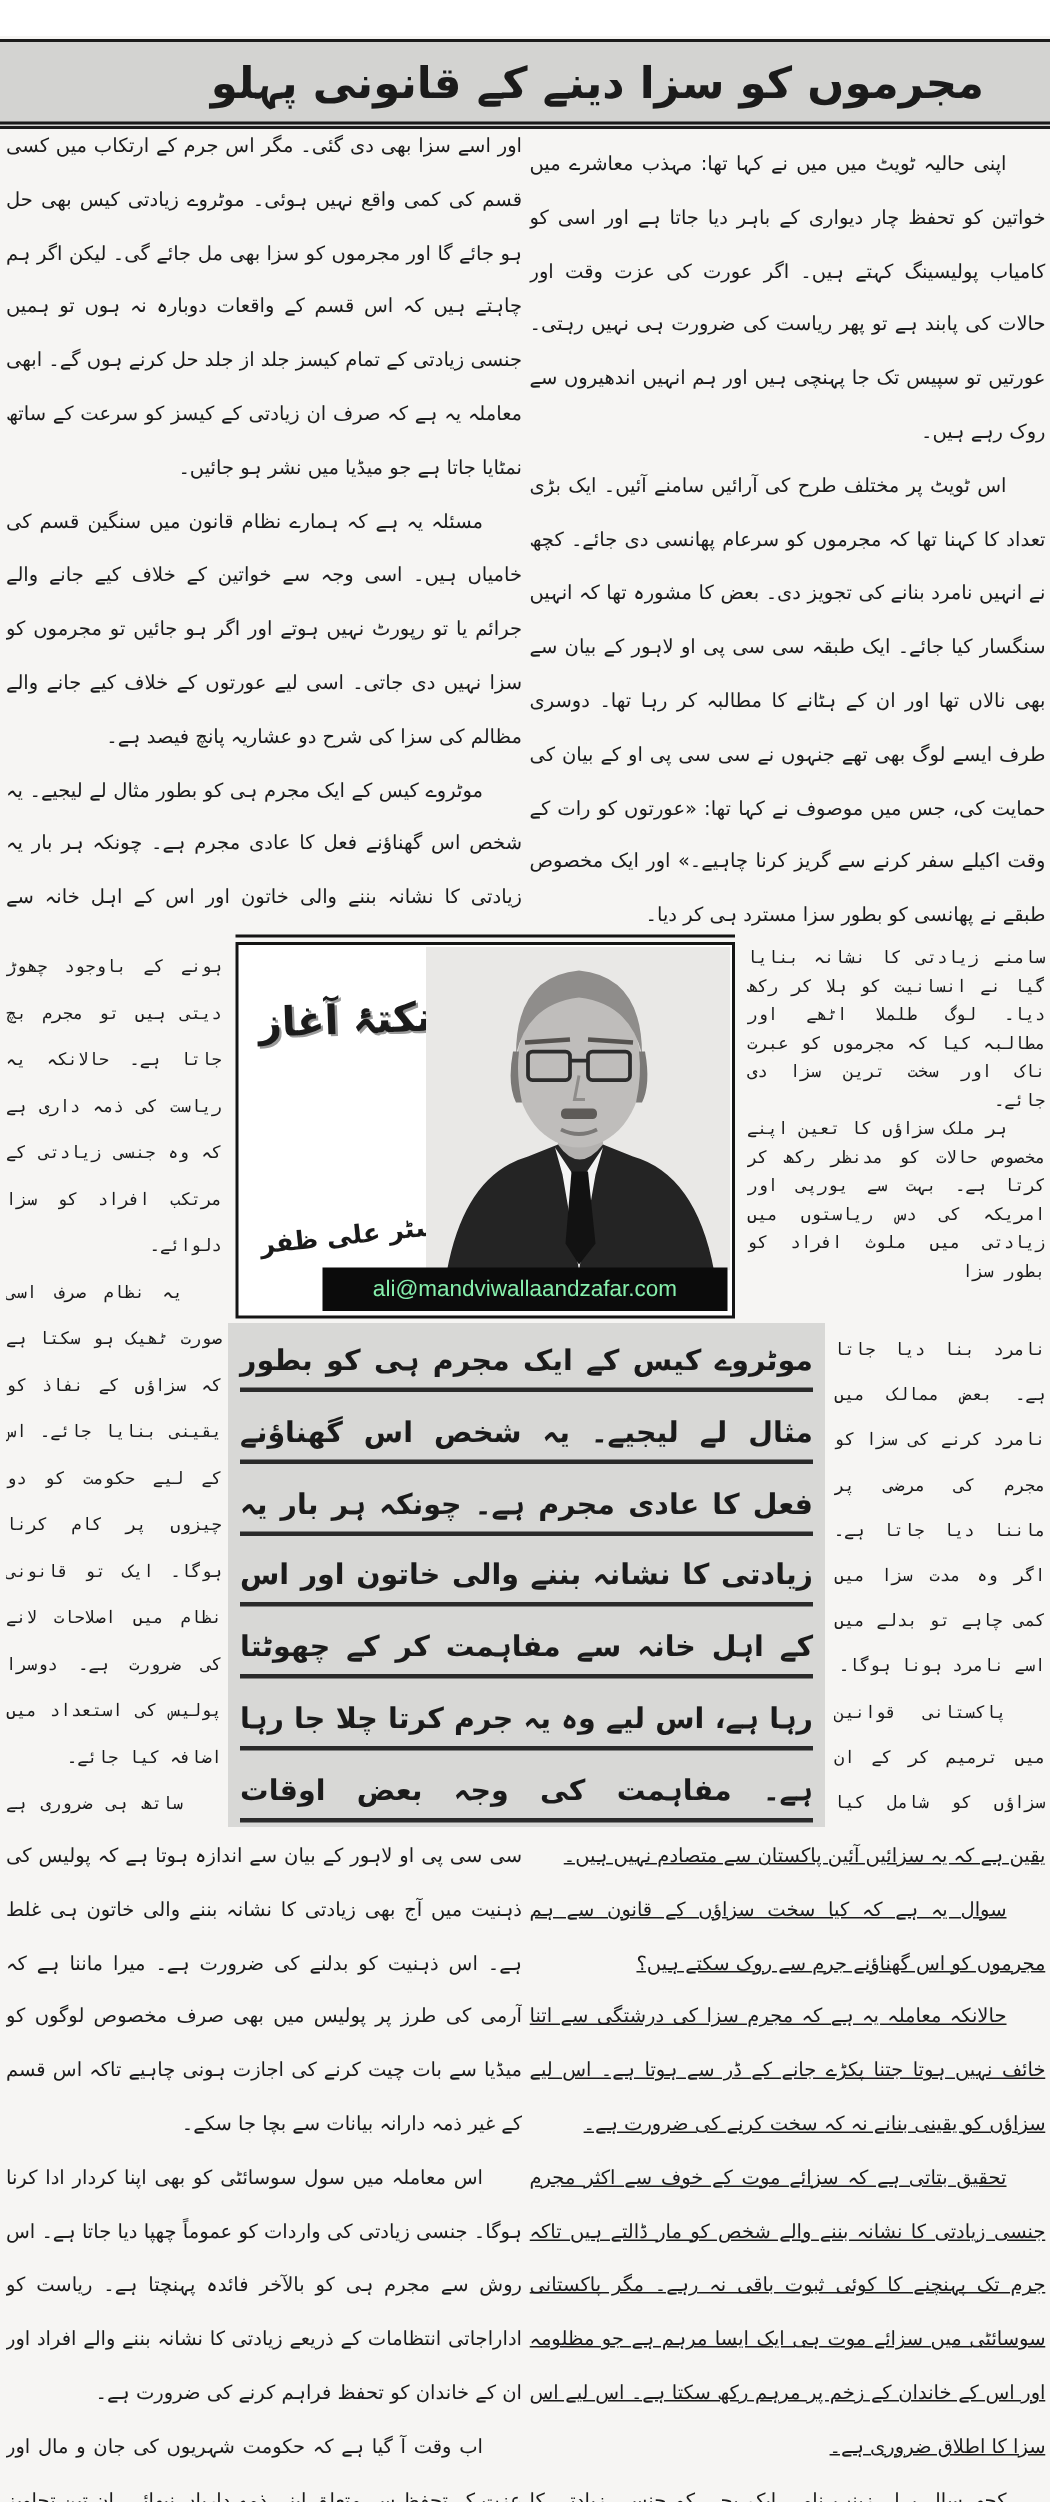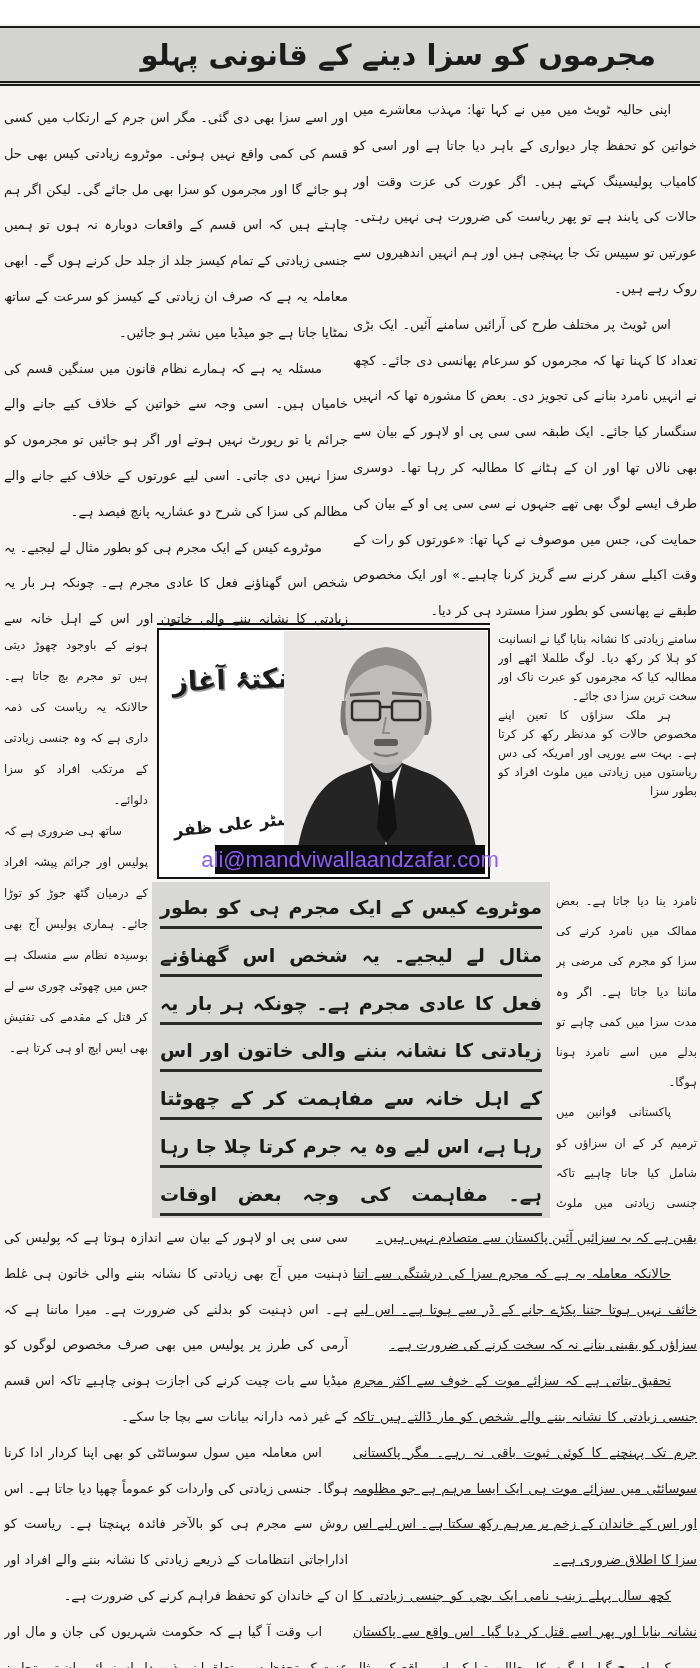--- a/index.html
+++ b/index.html
@@ -8,40 +8,40 @@
   
   .banner{position:absolute;left:0;top:2px;width:700px;height:60px;background:#d3d3d1;
           border-top:2px solid #1b1b1b;border-bottom:5px double #1b1b1b;box-sizing:border-box;
           direction:rtl;display:flex;align-items:center;}
   .banner h1{margin:0;padding-right:44px;font-size:29px;font-weight:bold;letter-spacing:0;}
   
   .txt{position:absolute;direction:rtl;text-align:justify;overflow:hidden;}
   .txt p{margin:0;text-indent:26px;}
   .txt p.cont{text-indent:0;}
   .wide{font-size:13px;line-height:35.8px;}
-  .narrow{font-size:11.5px;line-height:31px;}
+  .narrow{font-size:11.5px;line-height:31px;font-family:Liberation Mono, monospace;}
   #col-right-top{left:353px;top:68px;width:344px;height:537px;}
-  #col-left-top{left:4px;top:76px;width:344px;height:537px;}
+  #col-left-top{left:4px;top:56px;width:344px;height:537px;}
   #col-right-photo{left:498px;top:606px;width:199px;height:252px;line-height:19px;}
   #col-right-quote{left:556px;top:862px;width:141px;height:332px;line-height:30.2px;}
   #col-left-mid{left:4px;top:606px;width:144px;height:588px;}
   #col-right-bottom{left:353px;top:1196px;width:344px;height:468px;text-decoration:underline;}
   #col-left-bottom{left:4px;top:1196px;width:344px;height:468px;}
   
   .photo-box{position:absolute;left:157px;top:604px;width:333px;height:251px;background:#ffffff;
              border:2px solid #141414;box-sizing:border-box;}
   .photo-box::before{content:"";position:absolute;left:-2px;right:-2px;top:-7px;height:2px;background:#141414;}
   .col-logo{position:absolute;left:6px;top:34px;width:130px;direction:rtl;text-align:center;
             font-size:27px;font-weight:bold;white-space:nowrap;transform:rotate(-2deg);
             text-shadow:1.5px 1.5px 0 #9a9a9a;}
   .author-name{position:absolute;left:14px;bottom:44px;direction:rtl;font-size:17px;font-weight:bold;
                transform:rotate(-6deg);}
   .photo-wrap{position:absolute;right:1px;top:1px;width:203px;height:216px;overflow:hidden;}
   .email-bar{position:absolute;left:56px;right:3px;bottom:3px;height:29px;background:#0b0b0b;
-             color:#8b5cf6;font-family:"Liberation Sans",sans-serif;font-size:22px;
+             color:#86efac;font-family:"Liberation Sans",sans-serif;font-size:15px;
              display:flex;align-items:center;justify-content:center;}
   
   .quote{position:absolute;left:152px;top:858px;width:398px;height:336px;background:#d8d8d6;
          direction:rtl;text-align:justify;box-sizing:border-box;padding:2px 8px 0 8px;overflow:hidden;}
   .quote .inner{font-size:19px;font-weight:bold;line-height:47.8px;
                 text-decoration-line:underline;text-decoration-thickness:2.5px;
                 text-decoration-color:#2a2a2a;text-underline-offset:12px;}
 </style>
 </head>
 <body>
@@ -66,20 +66,21 @@
   <div class="txt narrow" id="col-right-photo">
     <p class="cont">سامنے زیادتی کا نشانہ بنایا گیا نے انسانیت کو ہلا کر رکھ دیا۔ لوگ طلملا اٹھے اور مطالبہ کیا کہ مجرموں کو عبرت ناک اور سخت ترین سزا دی جائے۔</p>
     <p>ہر ملک سزاؤں کا تعین اپنے مخصوص حالات کو مدنظر رکھ کر کرتا ہے۔ بہت سے یورپی اور امریکہ کی دس ریاستوں میں زیادتی میں ملوث افراد کو بطور سزا</p>
   </div>
   <div class="txt narrow" id="col-right-quote">
     <p class="cont">نامرد بنا دیا جاتا ہے۔ بعض ممالک میں نامرد کرنے کی سزا کو مجرم کی مرضی پر ماننا دیا جاتا ہے۔ اگر وہ مدت سزا میں کمی چاہے تو بدلے میں اسے نامرد ہونا ہوگا۔</p>
     <p>پاکستانی قوانین میں ترمیم کر کے ان سزاؤں کو شامل کیا جانا چاہیے تاکہ جنسی زیادتی میں ملوث مجرموں کو عبرت ناک سزا دی جائے۔ مجھے</p>
   </div>
   <div class="txt narrow" id="col-left-mid">
     <p class="cont">ہونے کے باوجود چھوڑ دیتی ہیں تو مجرم بچ جاتا ہے۔ حالانکہ یہ ریاست کی ذمہ داری ہے کہ وہ جنسی زیادتی کے مرتکب افراد کو سزا دلوائے۔</p>
+    <p>یہ نظام صرف اسی صورت ٹھیک ہو سکتا ہے کہ سزاؤں کے نفاذ کو یقینی بنایا جائے۔ اس کے لیے حکومت کو دو چیزوں پر کام کرنا ہوگا۔ ایک تو قانونی نظام میں اصلاحات لانے کی ضرورت ہے۔ دوسرا پولیس کی استعداد میں اضافہ کیا جائے۔</p>
     <p>ساتھ ہی ضروری ہے کہ پولیس اور جرائم پیشہ افراد کے درمیان گٹھ جوڑ کو توڑا جائے۔ ہماری پولیس آج بھی بوسیدہ نظام سے منسلک ہے جس میں چھوٹی چوری سے لے کر قتل کے مقدمے کی تفتیش بھی ایس ایچ او ہی کرتا ہے۔</p>
   </div>
 
   <div class="photo-box">
     <div class="col-logo">نکتۂ آغاز</div>
     <div class="author-name">بیرسٹر علی ظفر</div>
     <div class="photo-wrap">
       <svg width="203" height="216" viewBox="0 0 203 216" xmlns="http://www.w3.org/2000/svg">
         <rect x="0" y="0" width="203" height="216" fill="#e9e8e6"></rect>
         <rect x="88" y="118" width="30" height="28" fill="#b3b1af"></rect>
@@ -102,20 +103,21 @@
     </div>
     <div class="email-bar">ali@mandviwallaandzafar.com</div>
   </div>
 
   <div class="quote">
     <span class="inner">موٹروے کیس کے ایک مجرم ہی کو بطور مثال لے لیجیے۔ یہ شخص اس گھناؤنے فعل کا عادی مجرم ہے۔ چونکہ ہر بار یہ زیادتی کا نشانہ بننے والی خاتون اور اس کے اہل خانہ سے مفاہمت کر کے چھوٹتا رہا ہے، اس لیے وہ یہ جرم کرتا چلا جا رہا ہے۔ مفاہمت کی وجہ بعض اوقات مظلومہ کو ہراساں کیا جانا اور کئی مقامات پر پیسے کے استعمال سے قانون پر دباؤ ڈالا جانا بھی ہے</span>
   </div>
 
   <div class="txt wide" id="col-right-bottom">
     <p class="cont">یقین ہے کہ یہ سزائیں آئین پاکستان سے متصادم نہیں ہیں۔</p>
+    <p>سوال یہ ہے کہ کیا سخت سزاؤں کے قانون سے ہم مجرموں کو اس گھناؤنے جرم سے روک سکتے ہیں؟</p>
     <p>حالانکہ معاملہ یہ ہے کہ مجرم سزا کی درشتگی سے اتنا خائف نہیں ہوتا جتنا پکڑے جانے کے ڈر سے ہوتا ہے۔ اس لیے سزاؤں کو یقینی بنانے نہ کہ سخت کرنے کی ضرورت ہے۔</p>
     <p>تحقیق بتاتی ہے کہ سزائے موت کے خوف سے اکثر مجرم جنسی زیادتی کا نشانہ بننے والے شخص کو مار ڈالتے ہیں تاکہ جرم تک پہنچنے کا کوئی ثبوت باقی نہ رہے۔ مگر پاکستانی سوسائٹی میں سزائے موت ہی ایک ایسا مرہم ہے جو مظلومہ اور اس کے خاندان کے زخم پر مرہم رکھ سکتا ہے۔ اس لیے اس سزا کا اطلاق ضروری ہے۔</p>
     <p>کچھ سال پہلے زینب نامی ایک بچی کو جنسی زیادتی کا نشانہ بنایا اور پھر اسے قتل کر دیا گیا۔ اس واقع سے پاکستان میں کہرام مچ گیا۔ لوگوں کا مطالبہ تھا کہ اس واقع کو مثال بنایا جائے تاکہ آئندہ کوئی بھی اس قسم کی قبیح حرکت نہ کرے۔ ہم نے دیکھا کہ زینب کا مجرم پکڑا گیا</p>
   </div>
   <div class="txt wide" id="col-left-bottom">
     <p class="cont">سی سی پی او لاہور کے بیان سے اندازہ ہوتا ہے کہ پولیس کی ذہنیت میں آج بھی زیادتی کا نشانہ بننے والی خاتون ہی غلط ہے۔ اس ذہنیت کو بدلنے کی ضرورت ہے۔ میرا ماننا ہے کہ آرمی کی طرز پر پولیس میں بھی صرف مخصوص لوگوں کو میڈیا سے بات چیت کرنے کی اجازت ہونی چاہیے تاکہ اس قسم کے غیر ذمہ دارانہ بیانات سے بچا جا سکے۔</p>
     <p>اس معاملہ میں سول سوسائٹی کو بھی اپنا کردار ادا کرنا ہوگا۔ جنسی زیادتی کی واردات کو عموماً چھپا دیا جاتا ہے۔ اس روش سے مجرم ہی کو بالآخر فائدہ پہنچتا ہے۔ ریاست کو اداراجاتی انتظامات کے ذریعے زیادتی کا نشانہ بننے والے افراد اور ان کے خاندان کو تحفظ فراہم کرنے کی ضرورت ہے۔</p>
     <p>اب وقت آ گیا ہے کہ حکومت شہریوں کی جان و مال اور عزت کے تحفظ سے متعلق اپنی ذمہ داریاں نبھائے۔ ان تین تجاویز پر عمل کرتے ہوئے حکومت ضروری اصلاحات کے ذریعے مثبت اور دیرپا تبدیلی لا سکتی ہے۔</p>
   </div>
 

